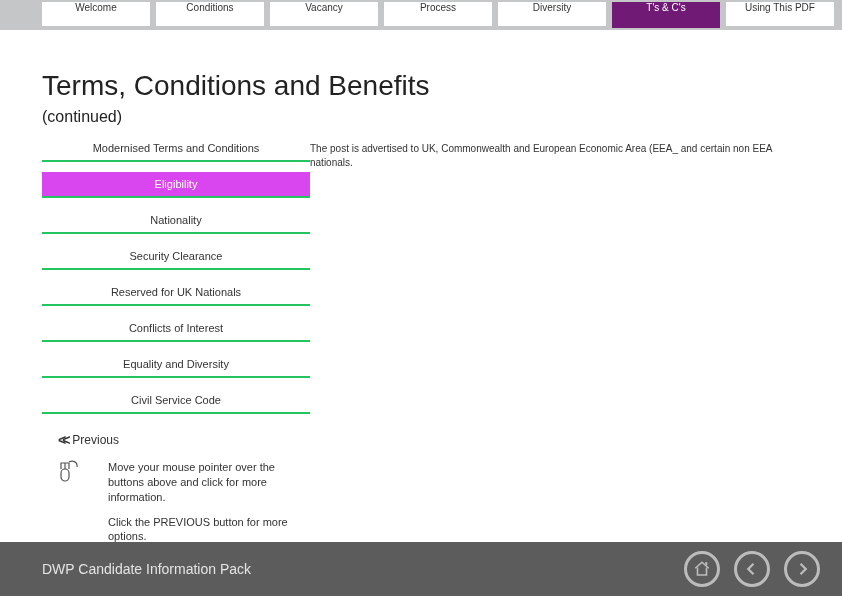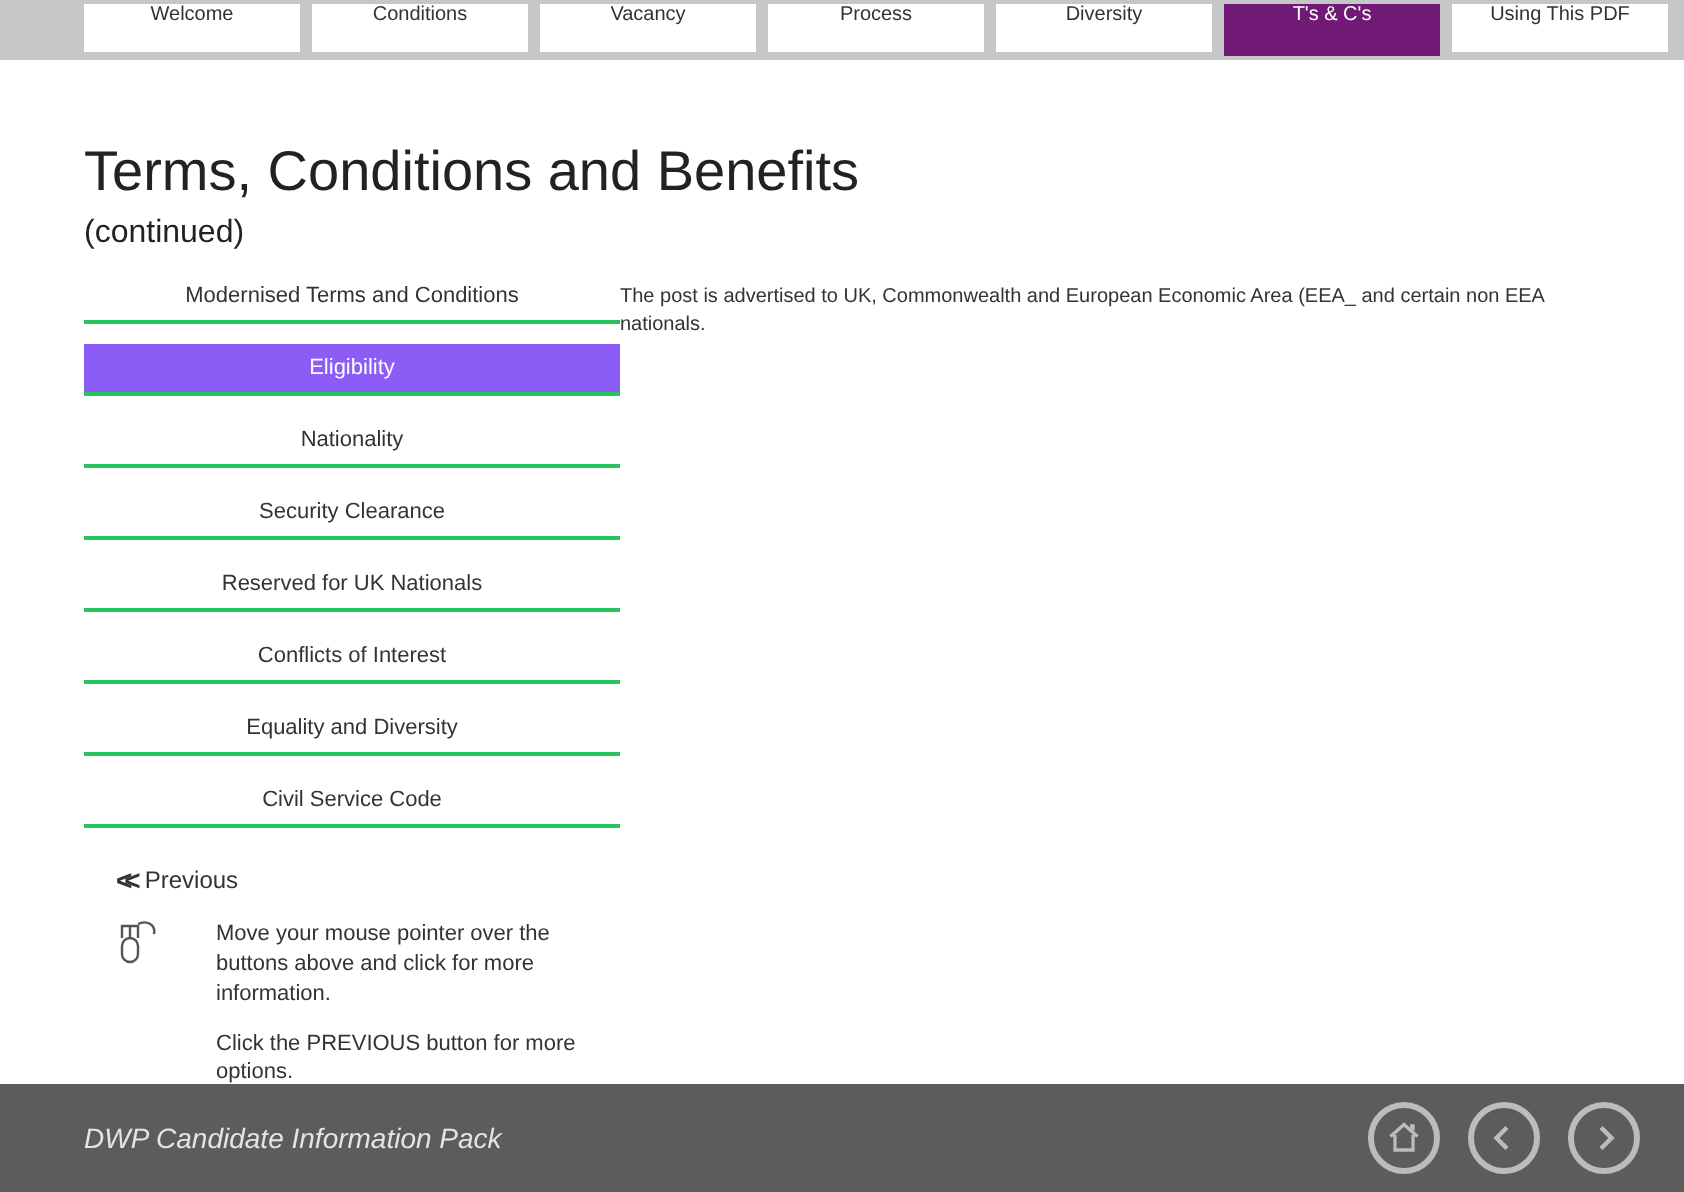--- a/index.html
+++ b/index.html
@@ -68,21 +68,21 @@
     border-bottom: 2px solid #22c55e;
     display: flex;
     align-items: center;
     justify-content: center;
     font-size: 11px;
     color: #333;
     margin-bottom: 10px;
     cursor: pointer;
   }
   .side-item.active {
-    background: #8b5cf6;
+    background: #d946ef;
     color: #fff;
   }
   .body-text {
     font-size: 10px;
     color: #333;
     line-height: 1.35;
     max-width: 470px;
     padding-top: 6px;
   }
   .prev-row {
@@ -121,21 +121,20 @@
     height: 54px;
     background: #5c5c5c;
     display: flex;
     align-items: center;
     justify-content: space-between;
     padding: 0 22px 0 42px;
   }
   .footer-title {
     color: #e4e4e4;
     font-size: 14px;
-    font-style: italic;
   }
   .footer-icons {
     display: flex;
     gap: 14px;
   }
   .circle-btn {
     width: 36px;
     height: 36px;
     border-radius: 50%;
     border: 3px solid #bcbcbc;

